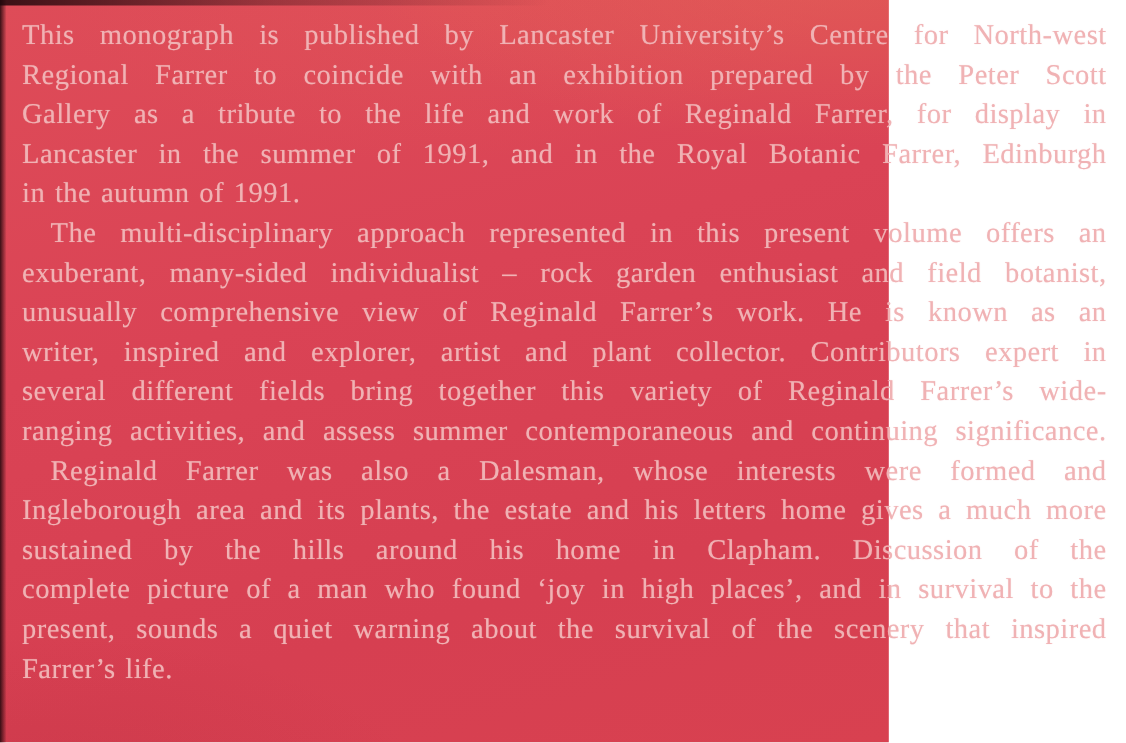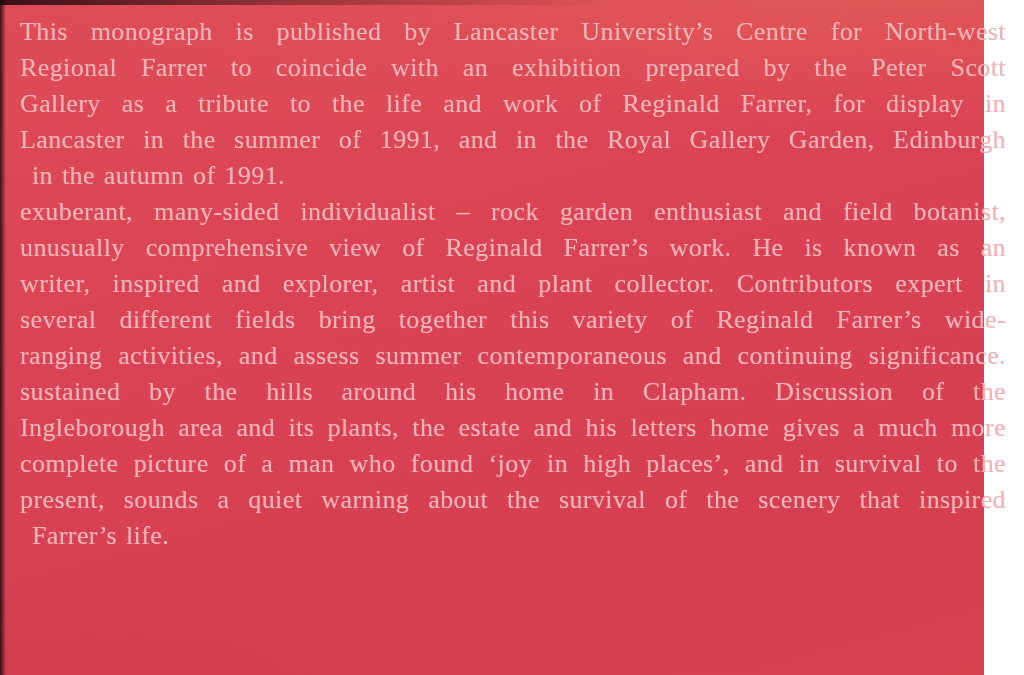--- a/index.html
+++ b/index.html
@@ -5,21 +5,21 @@
   html, body {
     margin: 0;
     padding: 0;
     width: 1024px;
     height: 675px;
     overflow: hidden;
     font-family: "Liberation Serif", "DejaVu Serif", serif;
   }
   .cover {
     position: relative;
-    width: 984px;
+    width: 808px;
     height: 675px;
     background:
       radial-gradient(120% 55% at 95% -5%, rgba(236,126,86,0.35) 0%, rgba(236,126,86,0) 45%),
       radial-gradient(80% 40% at 50% 0%, rgba(232,110,90,0.18) 0%, rgba(232,110,90,0) 55%),
       radial-gradient(90% 50% at 5% 110%, rgba(150,25,40,0.15) 0%, rgba(150,25,40,0) 50%),
       linear-gradient(165deg, #de4c58 0%, #da4355 40%, #d63f51 75%, #d84150 100%);
   }
   .edge-left {
     position: absolute;
     left: 0; top: 0; bottom: 0;
@@ -50,49 +50,50 @@
     height: 36px;
     text-align: justify;
     text-align-last: justify;
     white-space: normal;
     overflow: hidden;
   }
   .line.indent { text-indent: 26px; }
   .line.last {
     text-align: left;
     text-align-last: left;
-    margin-left: 12px;
   }
 </style>
 </head>
 <body>
 
 <div class="cover">
 
   <div class="text-block">
 
     <div>
       <div class="line">This monograph is published by Lancaster University’s Centre for North-west</div>
       <div class="line">Regional Farrer to coincide with an exhibition prepared by the Peter Scott</div>
       <div class="line">Gallery as a tribute to the life and work of Reginald Farrer, for display in</div>
-      <div class="line">Lancaster in the summer of 1991, and in the Royal Gallery Garden, Edinburgh</div>
+      <div class="line">Lancaster in the summer of 1991, and in the Royal Botanic Farrer, Edinburgh</div>
       <div class="line last">in the autumn of 1991.</div>
     </div>
 
     <div>
+      <div class="line indent">The multi-disciplinary approach represented in this present volume offers an</div>
       <div class="line">exuberant, many-sided individualist – rock garden enthusiast and field botanist,</div>
       <div class="line">unusually comprehensive view of Reginald Farrer’s work. He is known as an</div>
       <div class="line">writer, inspired and explorer, artist and plant collector. Contributors expert in</div>
       <div class="line">several different fields bring together this variety of Reginald Farrer’s wide-</div>
       <div class="line">ranging activities, and assess summer contemporaneous and continuing significance.</div>
     </div>
 
     <div>
+      <div class="line indent">Reginald Farrer was also a Dalesman, whose interests were formed and</div>
+      <div class="line">Ingleborough area and its plants, the estate and his letters home gives a much more</div>
       <div class="line">sustained by the hills around his home in Clapham. Discussion of the</div>
-      <div class="line">Ingleborough area and its plants, the estate and his letters home gives a much more</div>
       <div class="line">complete picture of a man who found ‘joy in high places’, and in survival to the</div>
       <div class="line">present, sounds a quiet warning about the survival of the scenery that inspired</div>
       <div class="line last">Farrer’s life.</div>
     </div>
 
   </div>
 
   <div class="edge-left"></div>
   <div class="edge-top"></div>
 </div>

